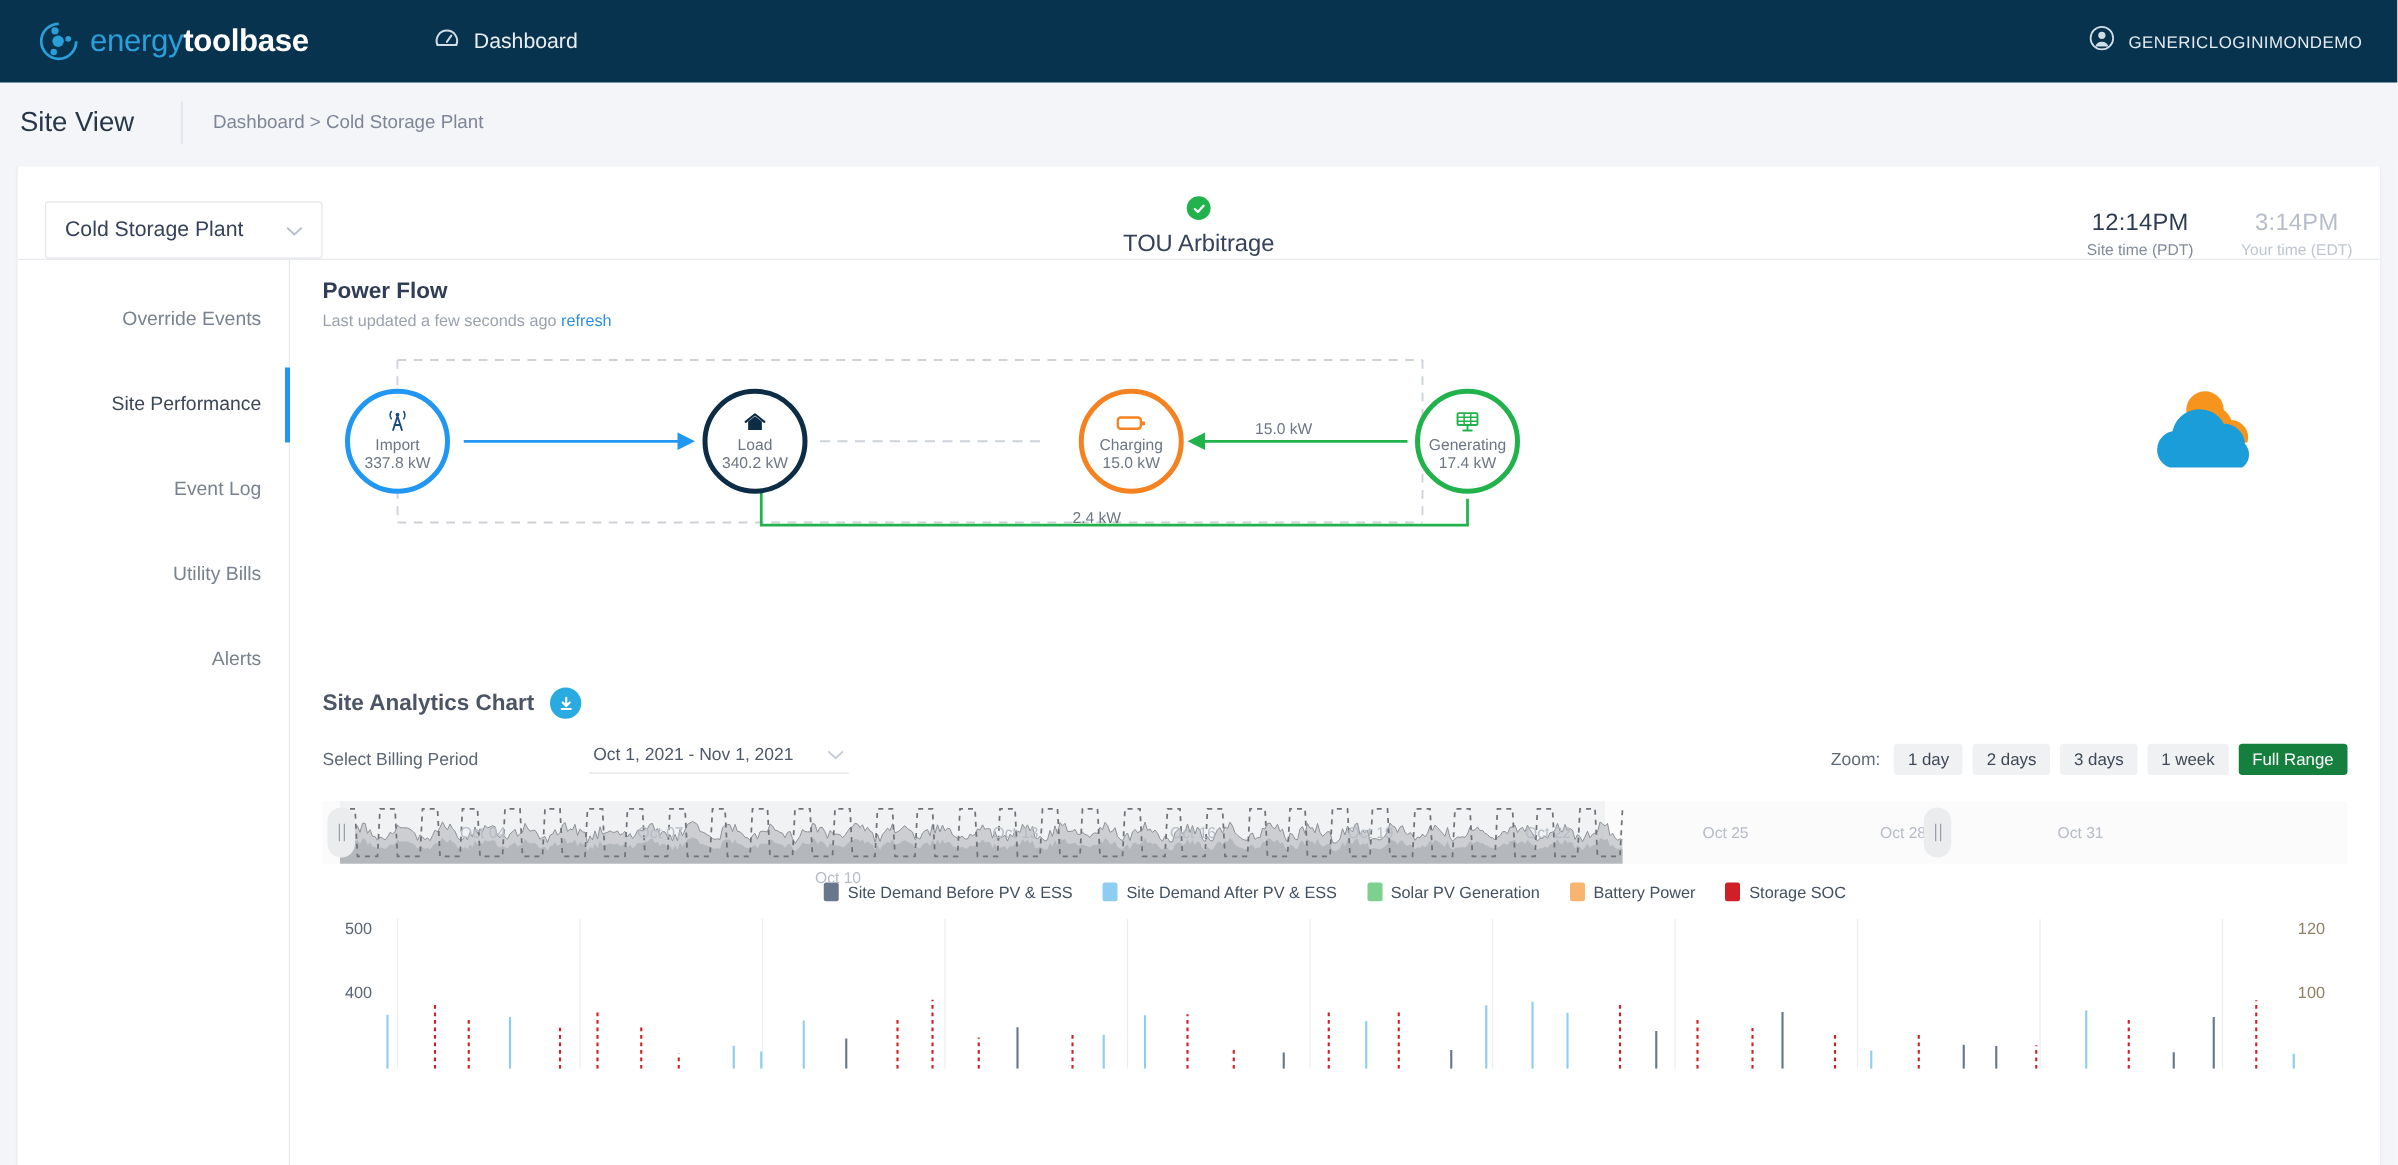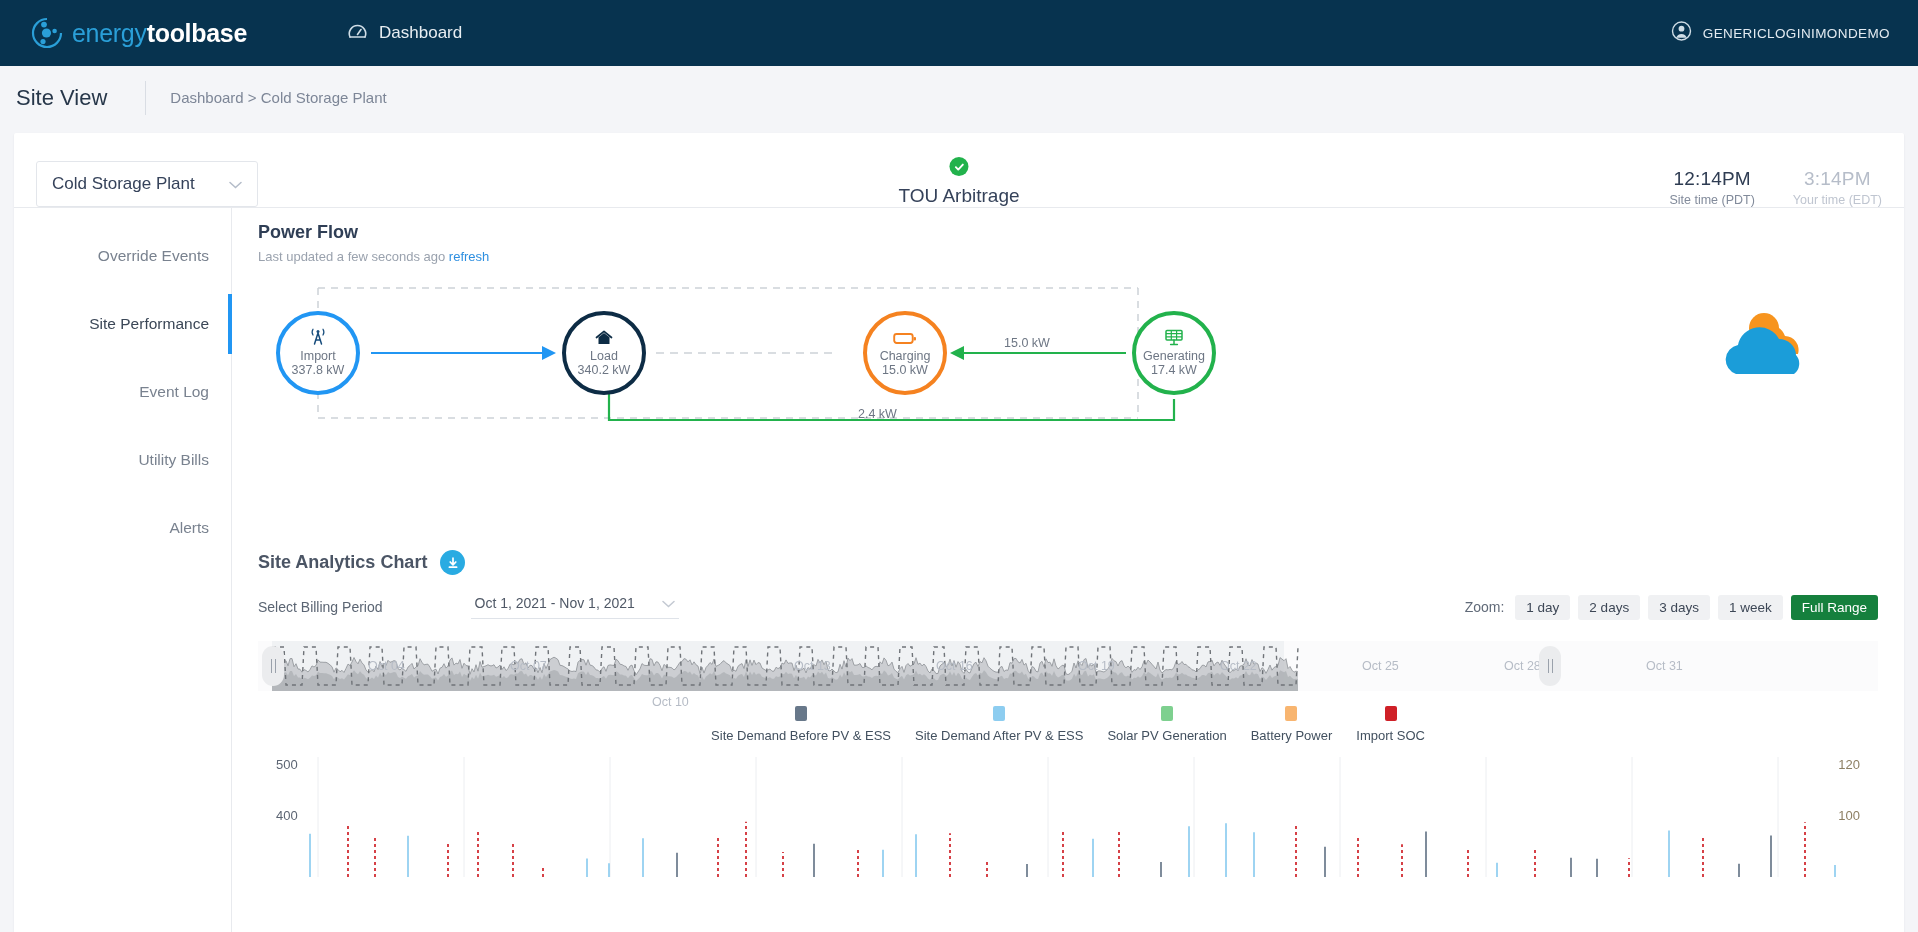--- a/index.html
+++ b/index.html
@@ -187,21 +187,21 @@
     position: absolute; top: 5px; width: 22px; height: 40px; border-radius: 11px;
     background: #ebecee; display: flex; align-items: center; justify-content: center;
     cursor: ew-resize;
   }
   .nav-handle span { width: 1px; height: 14px; background: #9aa1ab; margin: 0 1.5px; }
   .nav-dates { position: absolute; top: 18px; left: 0; right: 0; height: 20px; }
   .nav-date { position: absolute; font-size: 12.5px; color: #b6bcc6; }
 
   
   .legend { display: flex; justify-content: center; gap: 24px; margin-top: 15px; }
-  .leg { display: flex; align-items: center; gap: 7px; cursor: pointer; flex-direction: column; }
+  .leg { display: flex; align-items: center; gap: 7px; cursor: pointer; }
   .leg-sw { width: 12px; height: 15px; border-radius: 2px; }
   .leg-txt { font-size: 13px; color: #42505f; }
 
   
   .plot { position: relative; height: 120px; margin-top: 14px; }
   .ax-lbl { position: absolute; font-size: 13px; color: #5c6573; }
   .ax-r { color: #8d7f63; }
 </style>
 </head>
 <body>
@@ -474,21 +474,21 @@
             <div class="leg">
               <span class="leg-sw" style="background:#7ed08f"></span>
               <span class="leg-txt">Solar PV Generation</span>
             </div>
             <div class="leg">
               <span class="leg-sw" style="background:#f8b570"></span>
               <span class="leg-txt">Battery Power</span>
             </div>
             <div class="leg">
               <span class="leg-sw" style="background:#cf2027"></span>
-              <span class="leg-txt">Import SOC</span>
+              <span class="leg-txt">Storage SOC</span>
             </div>
           </div>
 
         <div class="plot">
           <div class="ax-lbl" style="left:18px;top:0">500</div>
           <div class="ax-lbl" style="left:18px;top:51px">400</div>
           <div class="ax-lbl ax-r" style="right:18px;top:0">120</div>
           <div class="ax-lbl ax-r" style="right:18px;top:51px">100</div>
           <svg width="1620" height="120" style="position:absolute;left:0;top:0" id="plotsvg">
               <line x1="60" y1="0" x2="60" y2="120" stroke="#eceef1" stroke-width="1"></line>

